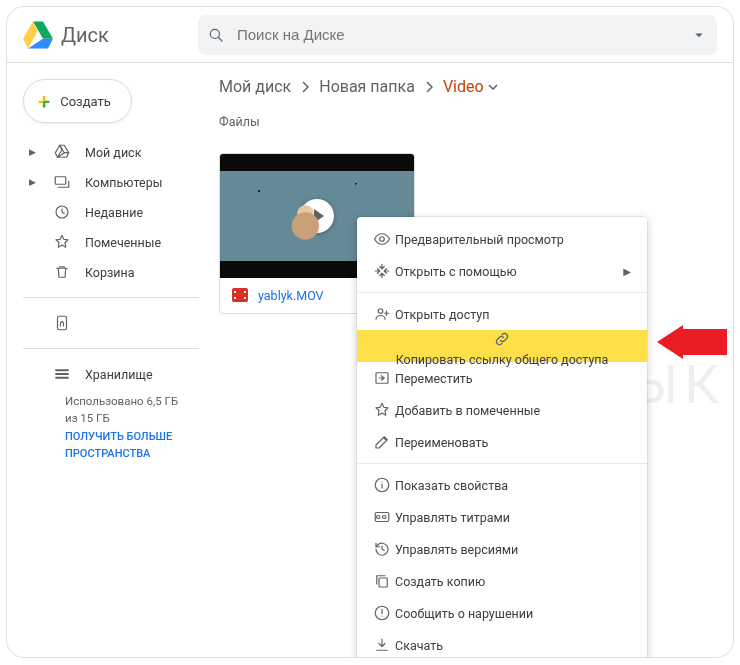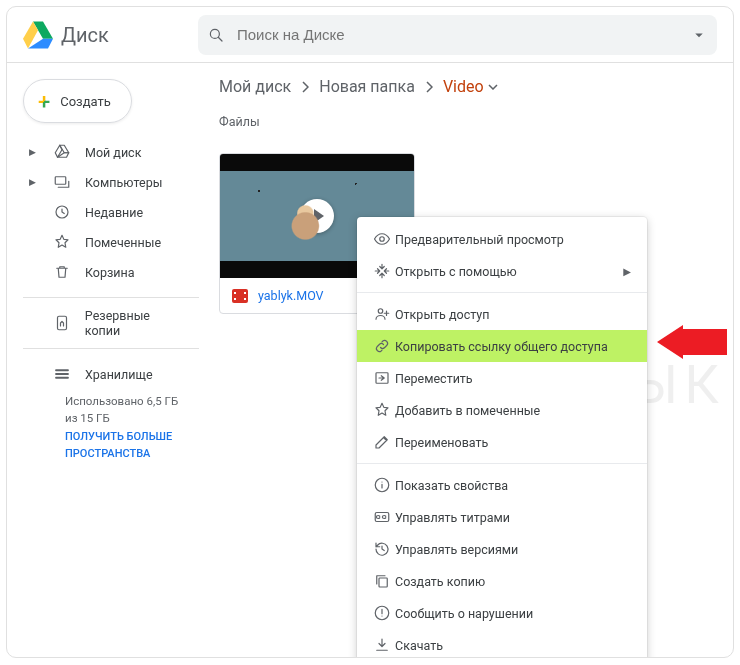--- a/index.html
+++ b/index.html
@@ -1,17 +1,17 @@
 <!DOCTYPE html>
 <html><head>
 <meta charset="utf-8">
 <style>
 * { box-sizing: border-box; margin: 0; padding: 0; }
 body { font-family: Roboto, Arial, sans-serif; font-size: 13px; color: #5f6368; background: #fff; width: 740px; height: 665px; overflow: hidden; position: relative; }
-.frame { border: 1px solid #e0e0e0; border-radius: 10px; margin: 6px; height: 652px; overflow: hidden; position: relative; background: #fff; }
+.frame { border: 1px solid #e0e0e0; border-radius: 18px; margin: 6px; height: 652px; overflow: hidden; position: relative; background: #fff; }
 .header { display: flex; align-items: center; height: 56px; padding: 0 16px; border-bottom: 1px solid #e0e0e0; }
 .logo-wrap { display: flex; align-items: center; gap: 8px; width: 175px; }
 .logo-svg { width: 30px; height: 30px; }
 .app-name { font-size: 20px; color: #5f6368; }
 .search { flex: 1; display: flex; align-items: center; background: #f1f3f4; border-radius: 8px; height: 40px; padding: 0 9px; gap: 12px; }
 .search input { border: none; background: transparent; outline: none; font-size: 15px; color: #5f6368; flex:1; }
 .search-caret { color:#5f6368; }
 .body { display: flex; height: calc(100% - 56px); }
 .sidebar { width: 192px; padding: 12px 0 12px 4px; }
 .new-btn { display: inline-flex; align-items: center; gap: 10px; height: 44px; padding: 0 20px 0 14px; margin: 4px 0 14px 12px; border: 1px solid #dadce0; border-radius: 22px; box-shadow: 0 1px 3px rgba(0,0,0,.08); cursor: pointer; }
@@ -36,31 +36,31 @@
 .thumb { height: 124px; background: linear-gradient(180deg,#0a0a0a 0 14%, #648997 14% 86%, #0a0a0a 86% 100%); position: relative; }
 .thumb::after { content:""; position:absolute; inset:0; background:
   radial-gradient(circle at 44% 58%, #c9a07a 0 10%, transparent 11%),
   radial-gradient(circle at 44% 48%, #e8c89f 0 6%, transparent 7%),
   radial-gradient(2px 2px at 20% 30%, #222 50%, transparent 51%),
   radial-gradient(2px 2px at 70% 24%, #222 50%, transparent 51%),
   radial-gradient(2px 2px at 82% 70%, #222 50%, transparent 51%);
 }
 .play { position:absolute; left:50%; top:50%; transform:translate(-50%,-50%); width:34px; height:34px; background:#fff; border-radius:50%; display:flex; align-items:center; justify-content:center; box-shadow:0 1px 4px rgba(0,0,0,.3);}
 .play::after { content:""; border-left:10px solid #5f6368; border-top:7px solid transparent; border-bottom:7px solid transparent; margin-left:3px;}
-.file-meta { display:flex; align-items:flex-end; gap:10px; padding:10px 12px; }
+.file-meta { display:flex; align-items:flex-start; gap:10px; padding:10px 12px; }
 .file-meta .vic { width:16px; height:14px; }
 .file-meta .name { font-size:12.5px; color:#1a73e8; }
 .watermark { position:absolute; left:310px; top:290px; font-size:54px; color:#000; opacity:.06; font-weight:400; letter-spacing:6px; pointer-events:none; display:flex; align-items:center;}
 .watermark svg { opacity:.6; margin:0 -4px;}
 .ctx { position:absolute; left:350px; top:210px; width:290px; background:#fff; border-radius:4px; box-shadow:0 2px 10px rgba(0,0,0,.2), 0 0 0 1px rgba(0,0,0,.05); padding:6px 0; z-index:5;}
 .ctx-item { display:flex; align-items:center; gap:4px; height:32px; padding:0 16px; cursor:pointer; position:relative;}
 .ctx-item .ic { width:18px; height:18px; display:flex; align-items:center; justify-content:center; color:#5f6368;}
 .ctx-item .lbl { font-size:12.5px; color:#3c4043; flex:1;}
 .ctx-item .sub { font-size:10px; color:#5f6368;}
-.ctx-item.hl { background:#bef264;}
+.ctx-item.hl { background:#fde047;flex-direction:column;}
 .ctx-sep { height:1px; background:#e8eaed; margin:5px 0;}
 .arrow { position:absolute; left:650px; top:318px; z-index:6;}
 svg.icon { width:18px; height:18px; stroke:#5f6368; stroke-width:1.6; fill:none; stroke-linecap:round; stroke-linejoin:round;}
 </style>
 </head>
 <body>
 <div class="frame">
 
 <div class="header">
   <div class="logo-wrap">
@@ -143,21 +143,20 @@
     <div class="sep"></div>
     <ul class="nav">
       <li>
             <span class="chev"></span>
             <span class="ic">
               <svg class="icon" viewBox="0 0 24 24">
                 <rect x="6" y="3" width="12" height="18" rx="2"></rect>
                 <path d="M10 16v-4l2-2 2 2v4"></path>
               </svg>
             </span>
-            <span class="txt">Резервные копии</span>
           </li>
     </ul>
     <div class="sep"></div>
     <ul class="nav">
       <li>
             <span class="chev"></span>
             <span class="ic">
               <svg class="icon" viewBox="0 0 24 24">
                 <path d="M4 7h16M4 12h16M4 17h16" stroke-width="2.4"></path>
               </svg>

